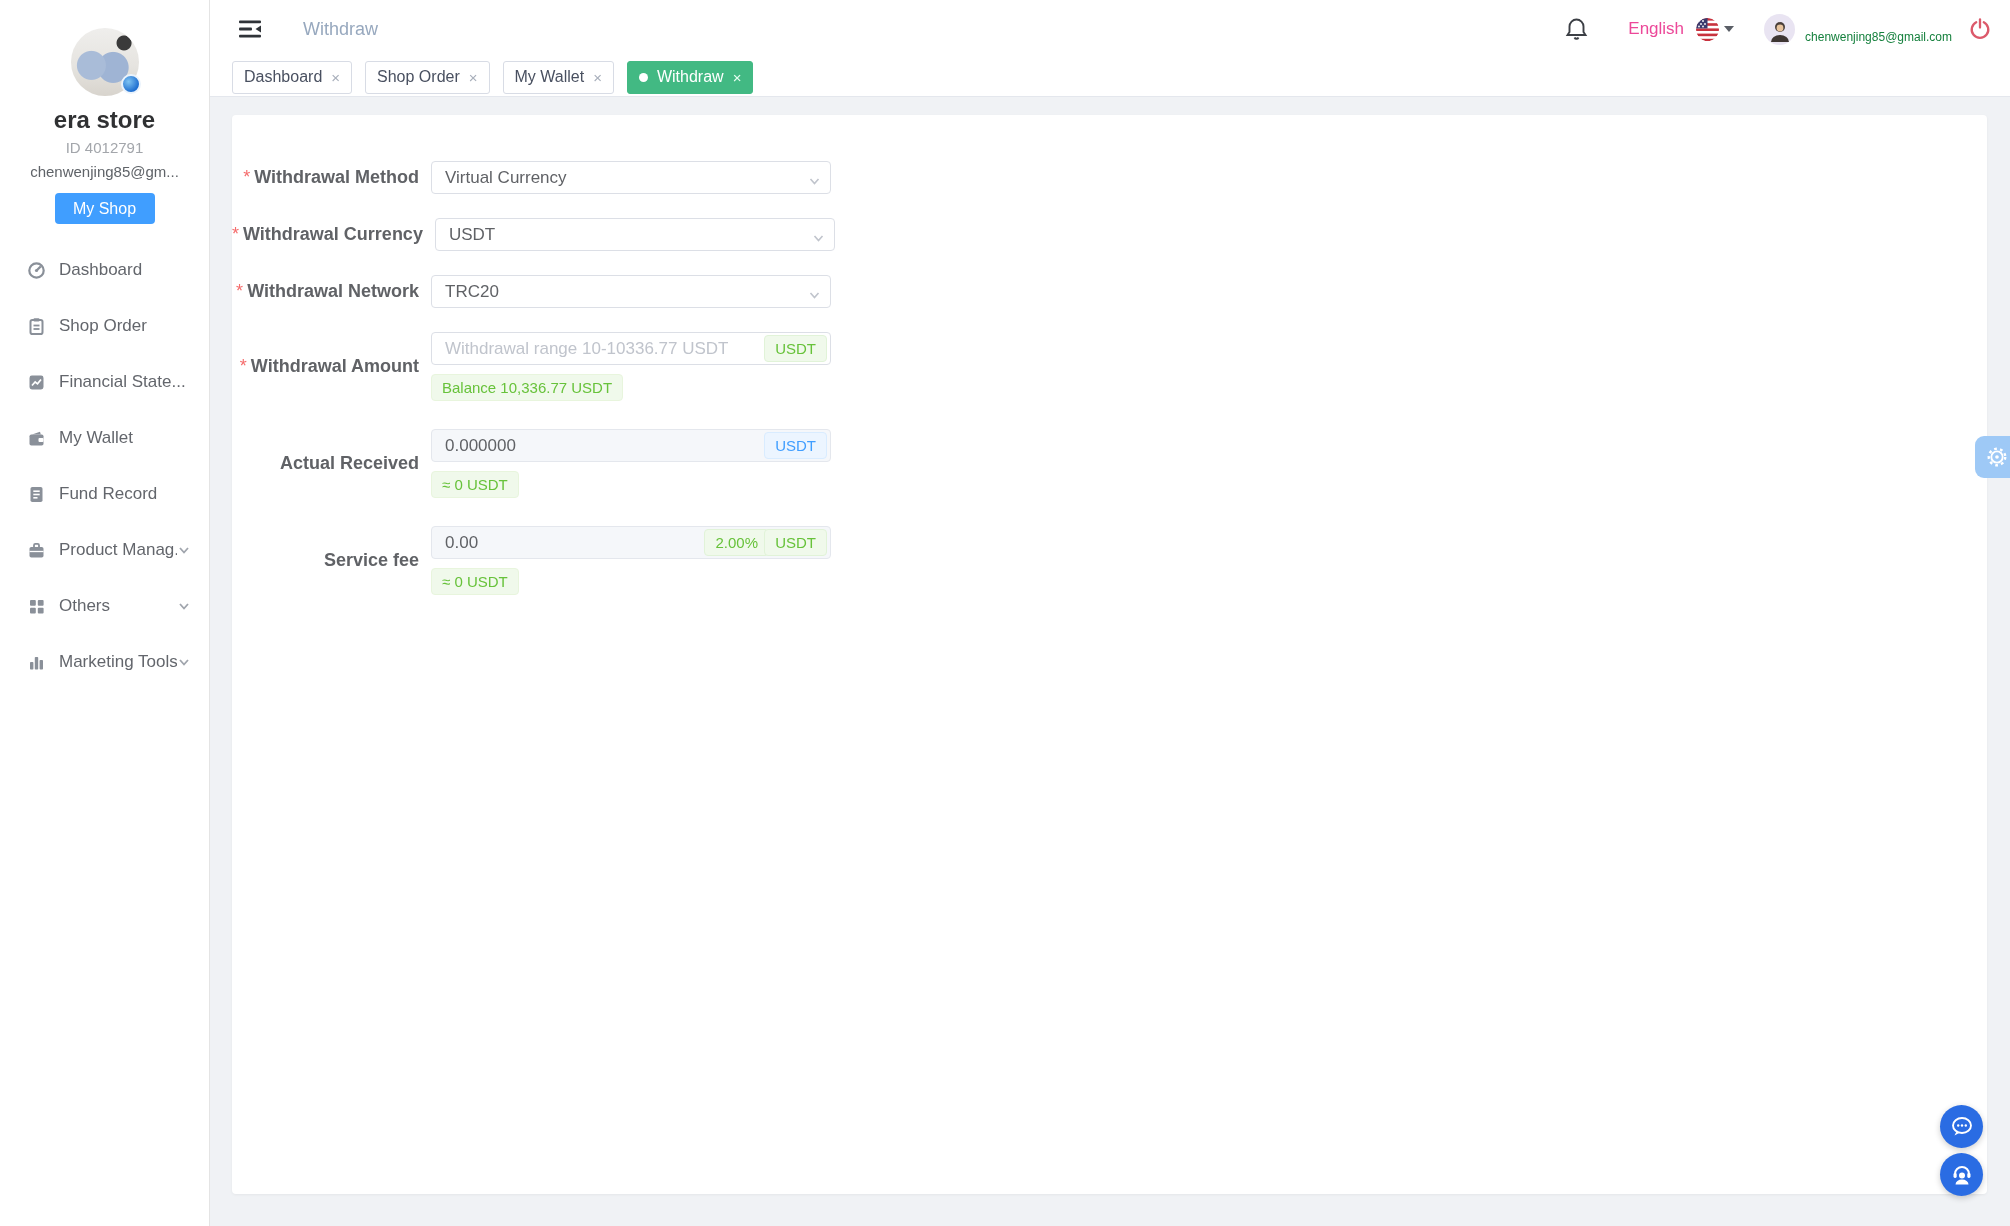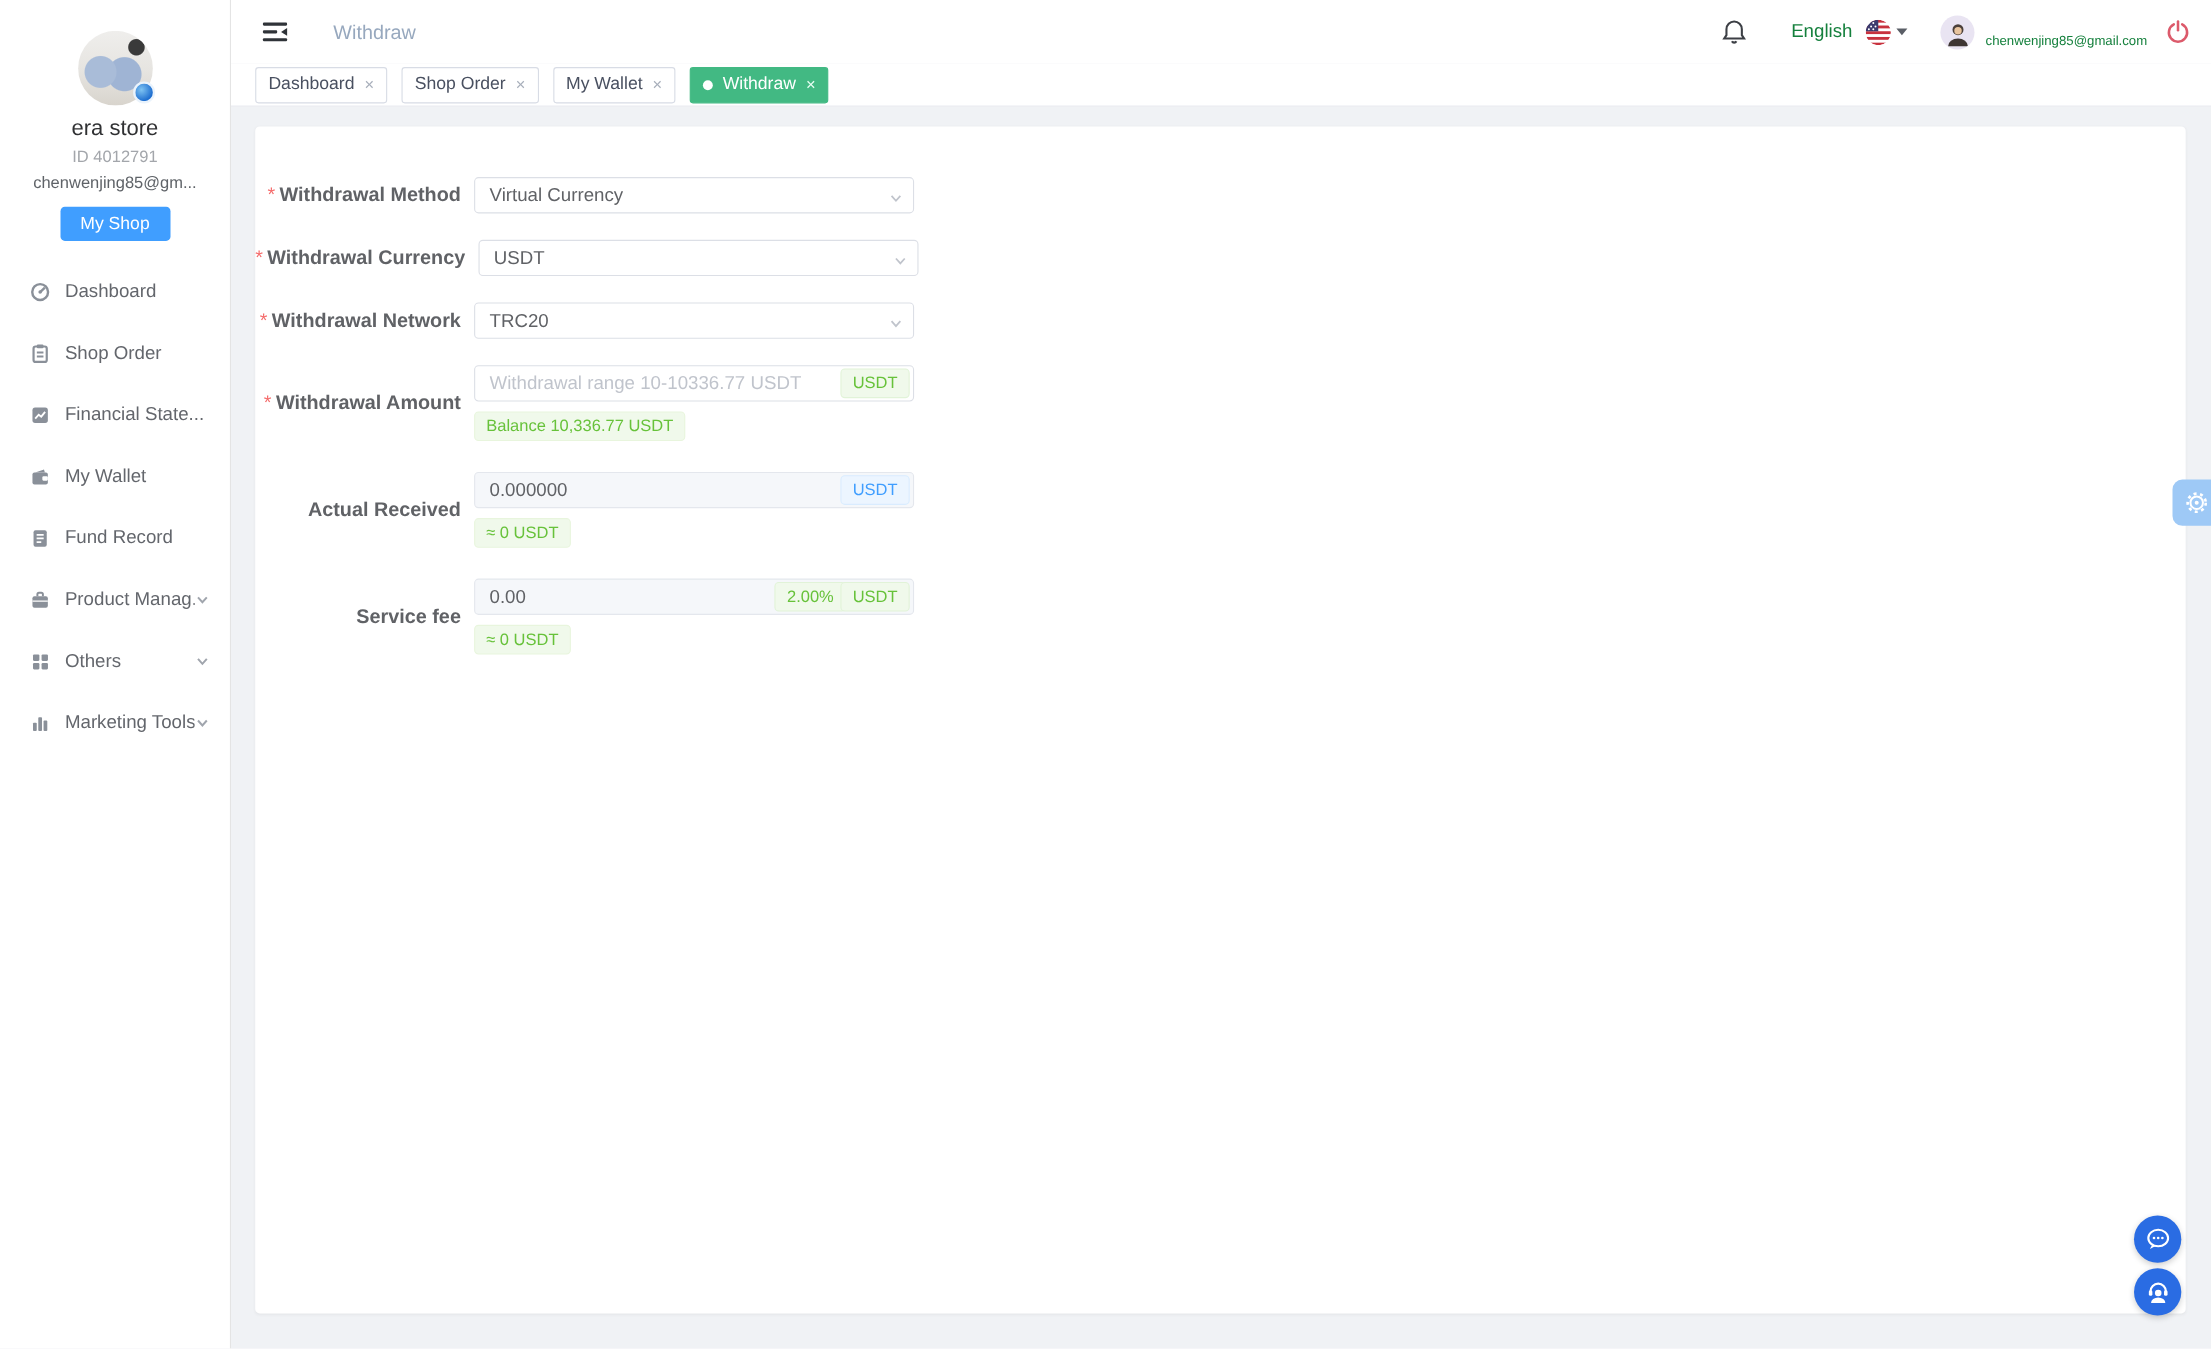--- a/index.html
+++ b/index.html
@@ -13,41 +13,41 @@
   .avatar-wrap { position:relative; width:68px; height:68px; margin:0 auto; }
   .avatar { width:68px; height:68px; border-radius:50%;
     background:
       radial-gradient(circle at 30% 55%, #a9bcd8 0 14px, transparent 15px),
       radial-gradient(circle at 62% 58%, #9fb4d4 0 15px, transparent 16px),
       radial-gradient(circle at 78% 22%, #3a3a3a 0 7px, transparent 8px),
       linear-gradient(180deg, #efeeec 0%, #e6e4e0 55%, #d8d4cd 100%);
   }
   .avatar-badge { position:absolute; right:-2px; bottom:2px; width:20px; height:20px; border-radius:50%;
     background:radial-gradient(circle at 35% 35%, #7ec3f2, #1f6fd0 70%); border:2px solid #eaf3fc; }
-  .store-name { margin-top:10px; font-size:20px; font-weight:400; color:#303133; }
+  .store-name { margin-top:10px; font-size:24px; font-weight:700; color:#303133; }
   .store-id { margin-top:5px; font-size:15px; color:#a3a6ab; }
   .store-email { margin-top:7px; font-size:15px; color:#5f6368; }
   .my-shop-btn { margin-top:13px; width:100px; height:31px; border:none; border-radius:4px;
     background:#409eff; color:#fff; font-size:16px; font-family:inherit; cursor:pointer; }
   .menu { margin-top:18px; }
   .menu-item { display:flex; align-items:center; height:56px; padding:0 18px 0 27px; cursor:pointer; }
   .mi-icon { width:19px; height:19px; flex:0 0 19px; display:flex; align-items:center; justify-content:center; }
   .mi-icon svg { width:19px; height:19px; }
   .mi-label { margin-left:13px; font-size:17px; color:#63666c; white-space:nowrap; overflow:hidden; flex:1; }
   .mi-chevron { width:14px; height:14px; }
   .mi-chevron svg { width:14px; height:14px; }
 
   
   .topbar { position:absolute; left:210px; top:0; width:1800px; height:58px; background:#fff;
     display:flex; align-items:center; box-shadow:0 1px 2px rgba(0,0,0,0.04); }
   .fold-btn { margin-left:27px; width:26px; height:26px; cursor:pointer; }
   .page-title { margin-left:40px; font-size:18px; color:#97a8be; }
   .topbar-right { margin-left:auto; display:flex; align-items:center; padding-right:18px; }
   .bell { width:27px; height:27px; cursor:pointer; }
-  .lang-label { margin-left:38px; font-size:17px; color:#15803d; cursor:pointer; }
+  .lang-label { margin-left:38px; font-size:17px; color:#ec4899; cursor:pointer; }
   .flag { margin-left:12px; width:23px; height:23px; border-radius:50%; overflow:hidden; cursor:pointer; }
   .caret-down { margin-left:5px; width:0; height:0; border-left:5px solid transparent; border-right:5px solid transparent; border-top:6px solid #5a5e66; }
   .user-avatar { margin-left:30px; width:31px; height:31px; border-radius:50%; background:#e9e4f2; position:relative; overflow:hidden; cursor:pointer; }
   .user-avatar svg { position:absolute; left:3px; top:4px; }
   .user-email { margin-left:10px; font-size:12px; color:#15803d; cursor:pointer;margin-top:16px; }
   .power { margin-left:16px; width:24px; height:24px; cursor:pointer; }
 
   
   .tabbar { position:absolute; left:210px; top:58px; width:1800px; height:39px; background:#fff;
     border-bottom:1px solid #e4e7ed; display:flex; align-items:center; padding-left:22px; }

